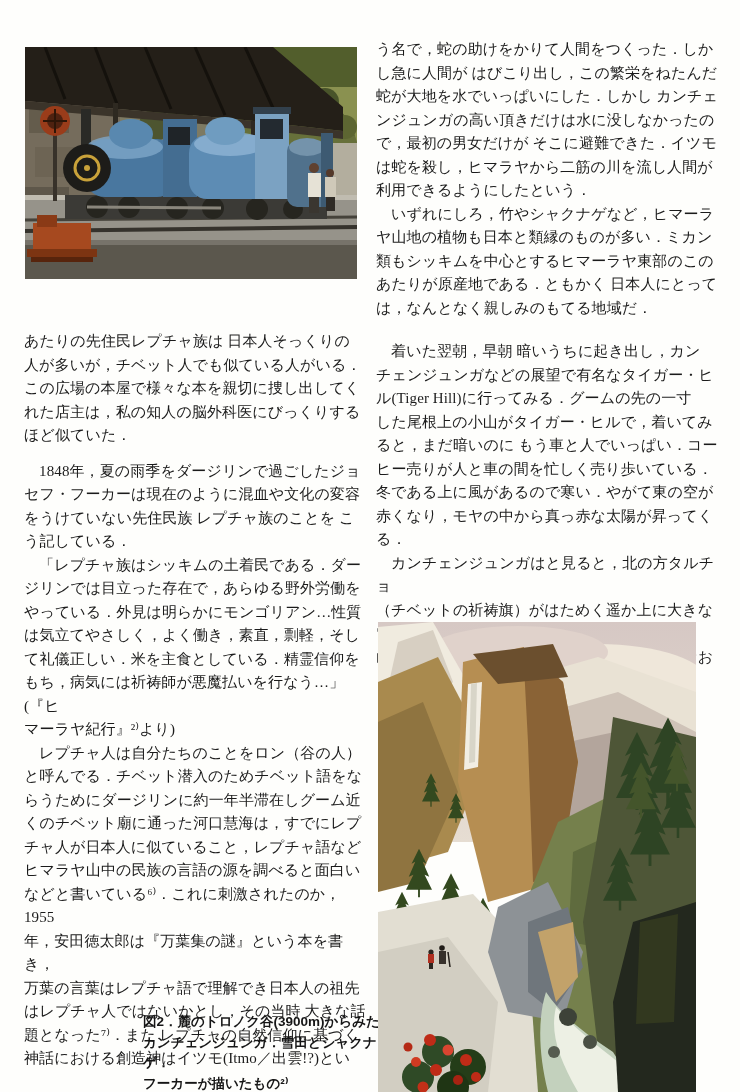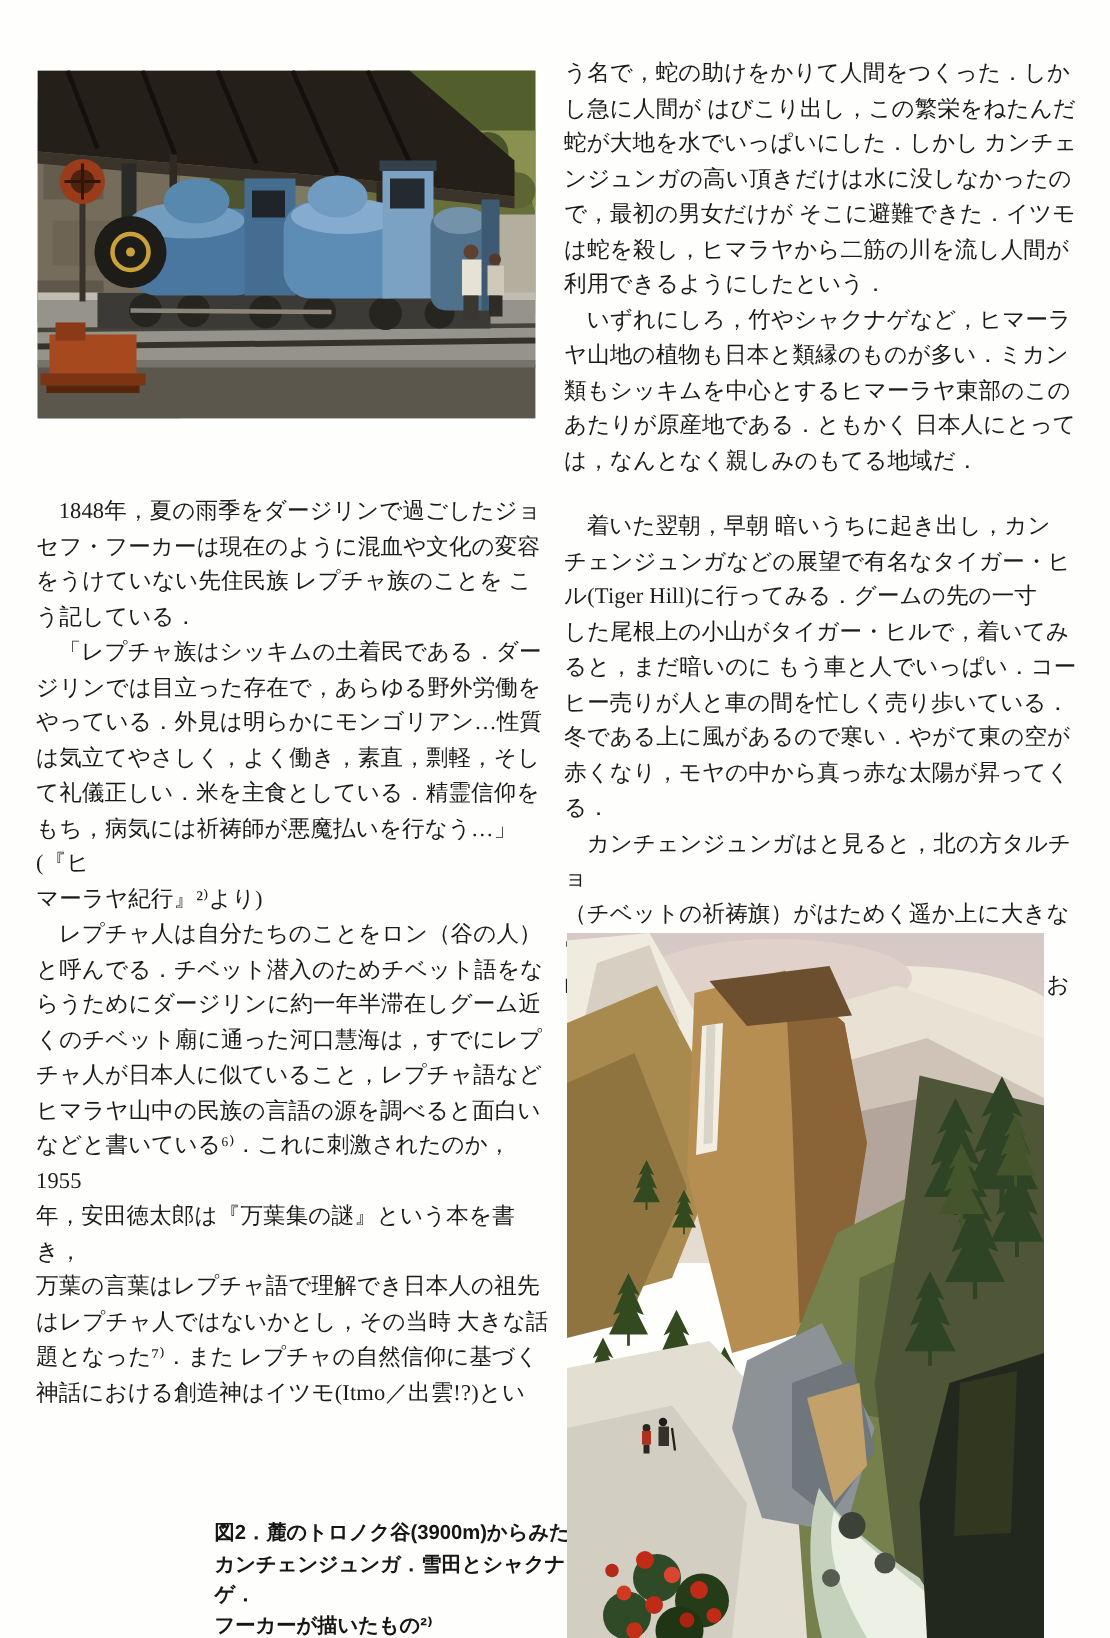--- a/index.html
+++ b/index.html
@@ -138,20 +138,25 @@
       <rect x="283" y="126" width="13" height="24" fill="#e6e2d6"></rect>
       <rect x="284" y="150" width="10" height="16" fill="#3a3630"></rect>
       <circle cx="305" cy="126" r="4" fill="#54392a"></circle>
       <rect x="300" y="130" width="11" height="20" fill="#cfc9b9"></rect>
       <rect x="301" y="150" width="9" height="14" fill="#2f2b26"></rect>
     </svg>
   </div>
 
 
   <div class="col col-left">
+    <p class="textblock para para1">あたりの先住民レプチャ族は 日本人そっくりの
+人が多いが，チベット人でも似ている人がいる．
+この広場の本屋で様々な本を親切に捜し出してく
+れた店主は，私の知人の脳外科医にびっくりする
+ほど似ていた．</p>
     <p class="textblock para">　1848年，夏の雨季をダージリンで過ごしたジョ
 セフ・フーカーは現在のように混血や文化の変容
 をうけていない先住民族 レプチャ族のことを こ
 う記している．
 　「レプチャ族はシッキムの土着民である．ダー
 ジリンでは目立った存在で，あらゆる野外労働を
 やっている．外見は明らかにモンゴリアン…性質
 は気立てやさしく，よく働き，素直，剽軽，そし
 て礼儀正しい．米を主食としている．精霊信仰を
 もち，病気には祈祷師が悪魔払いを行なう…」(『ヒ

